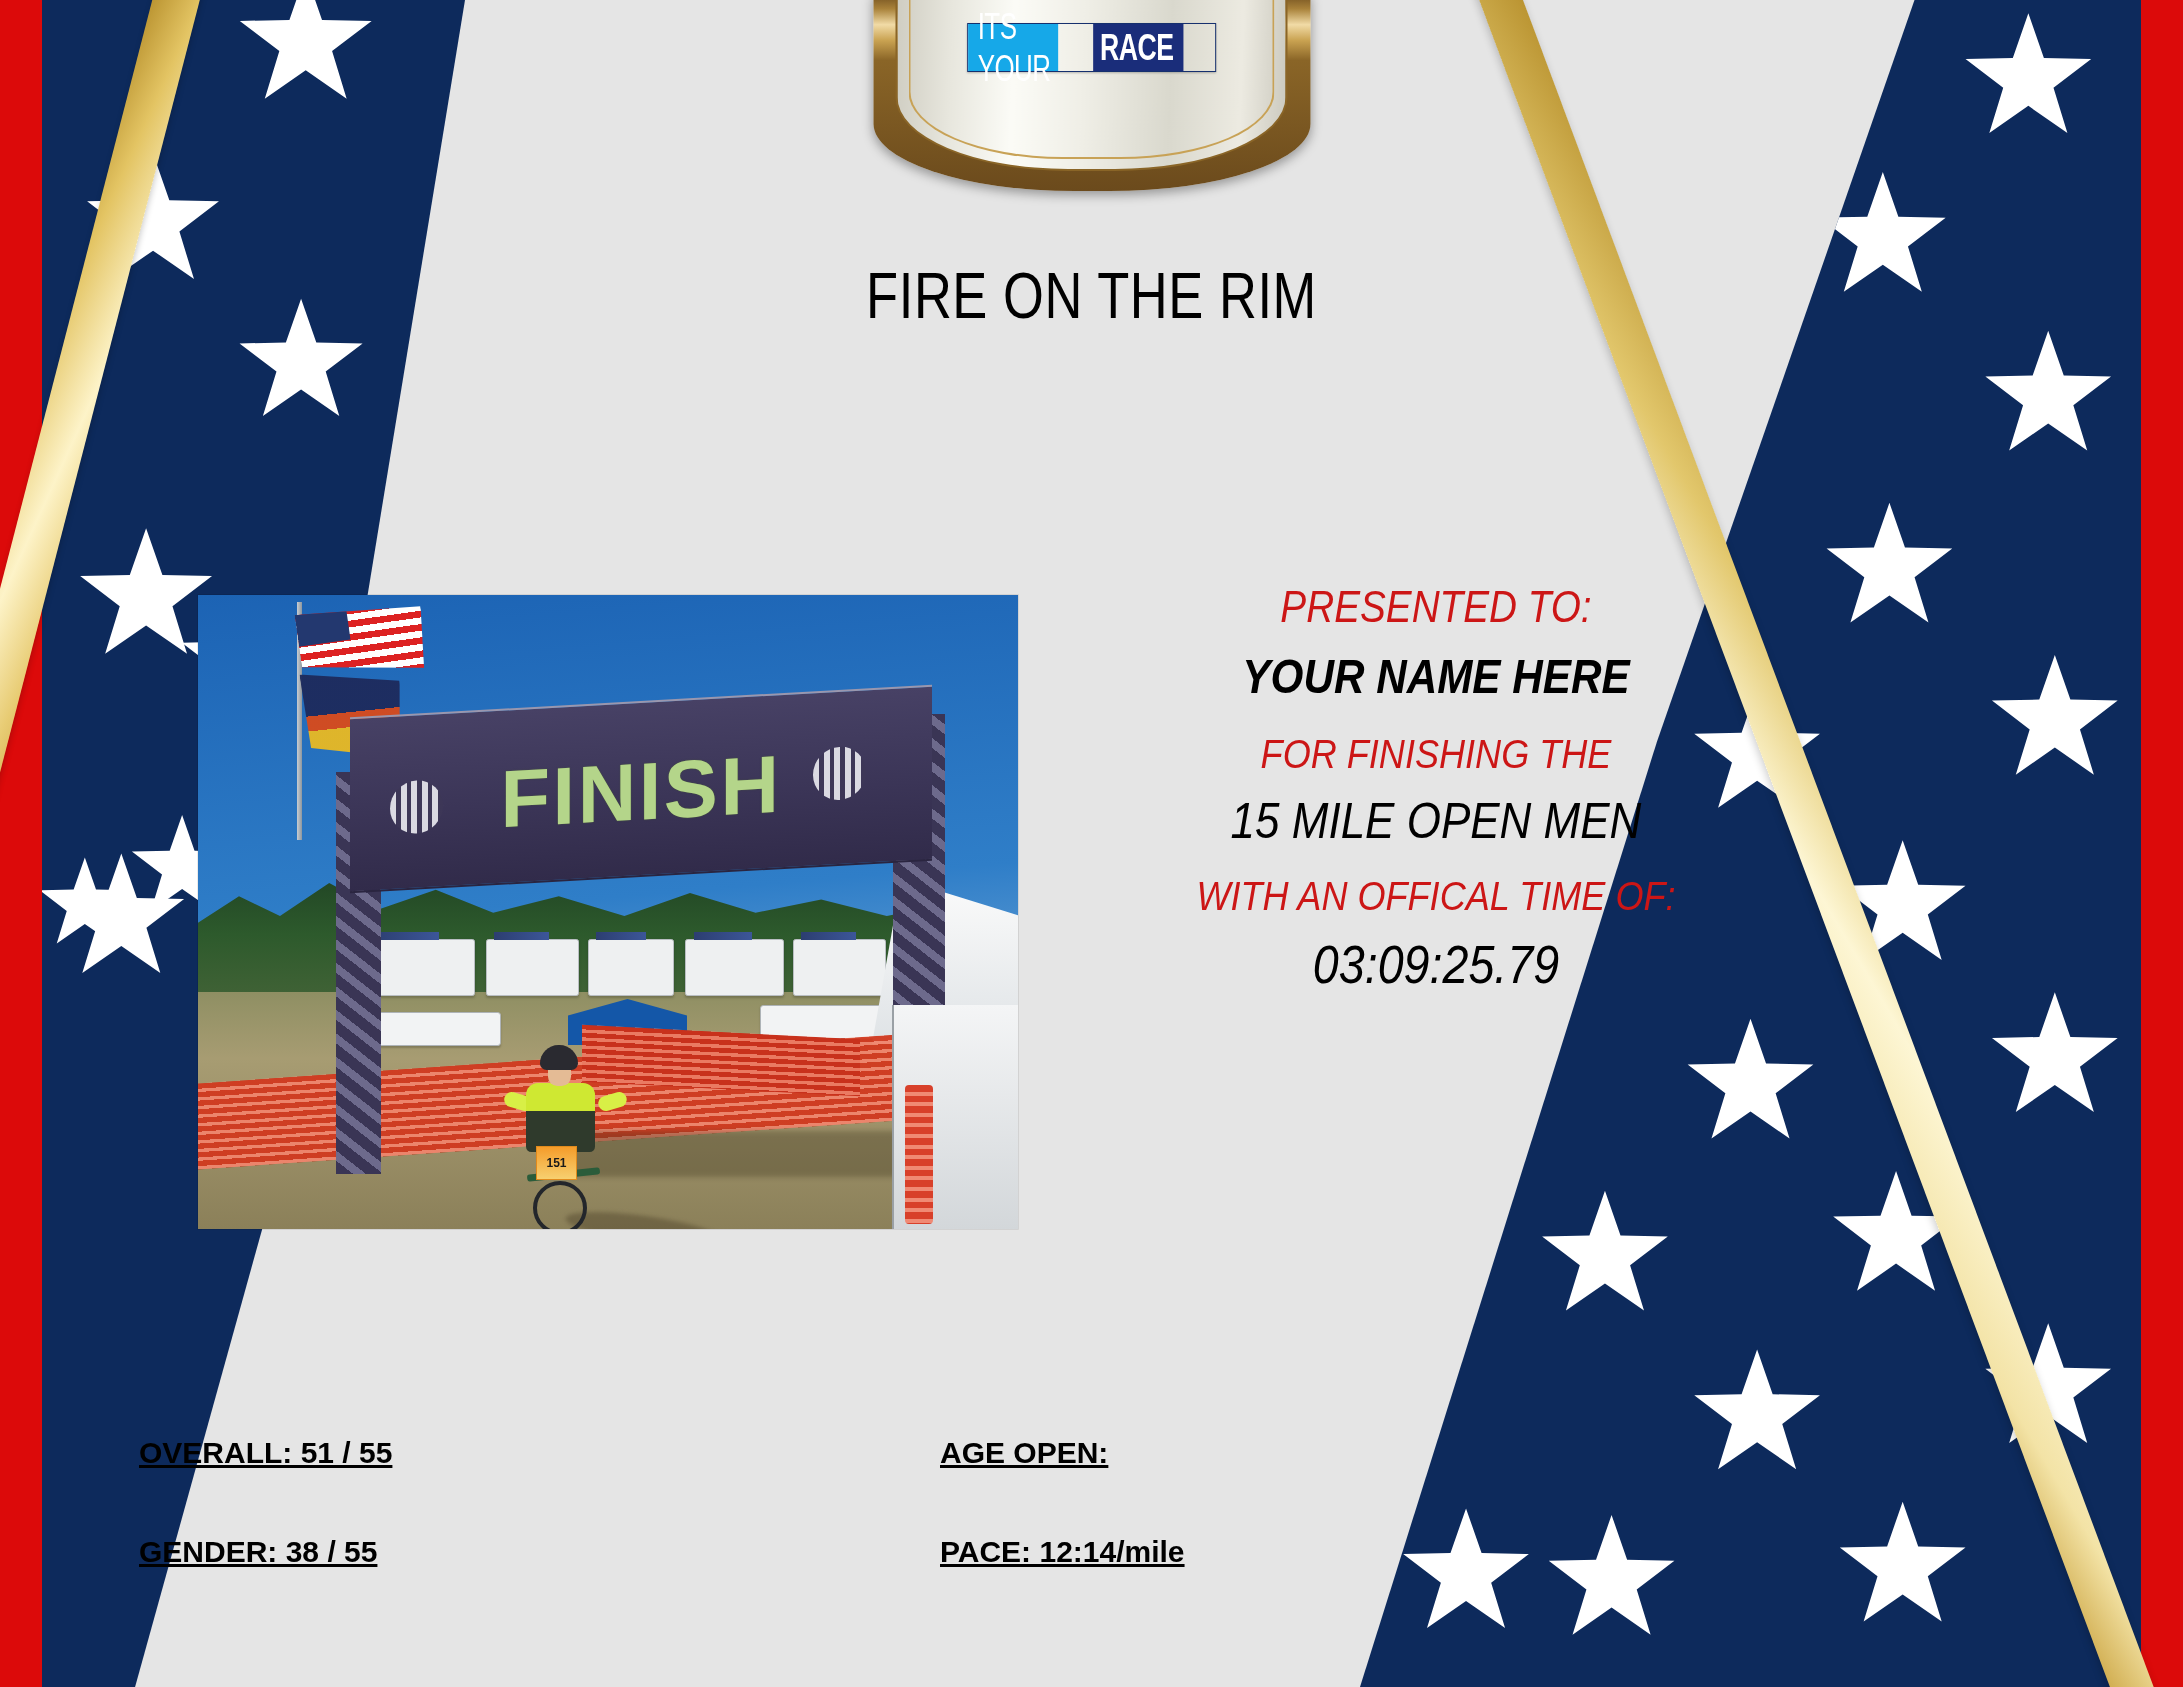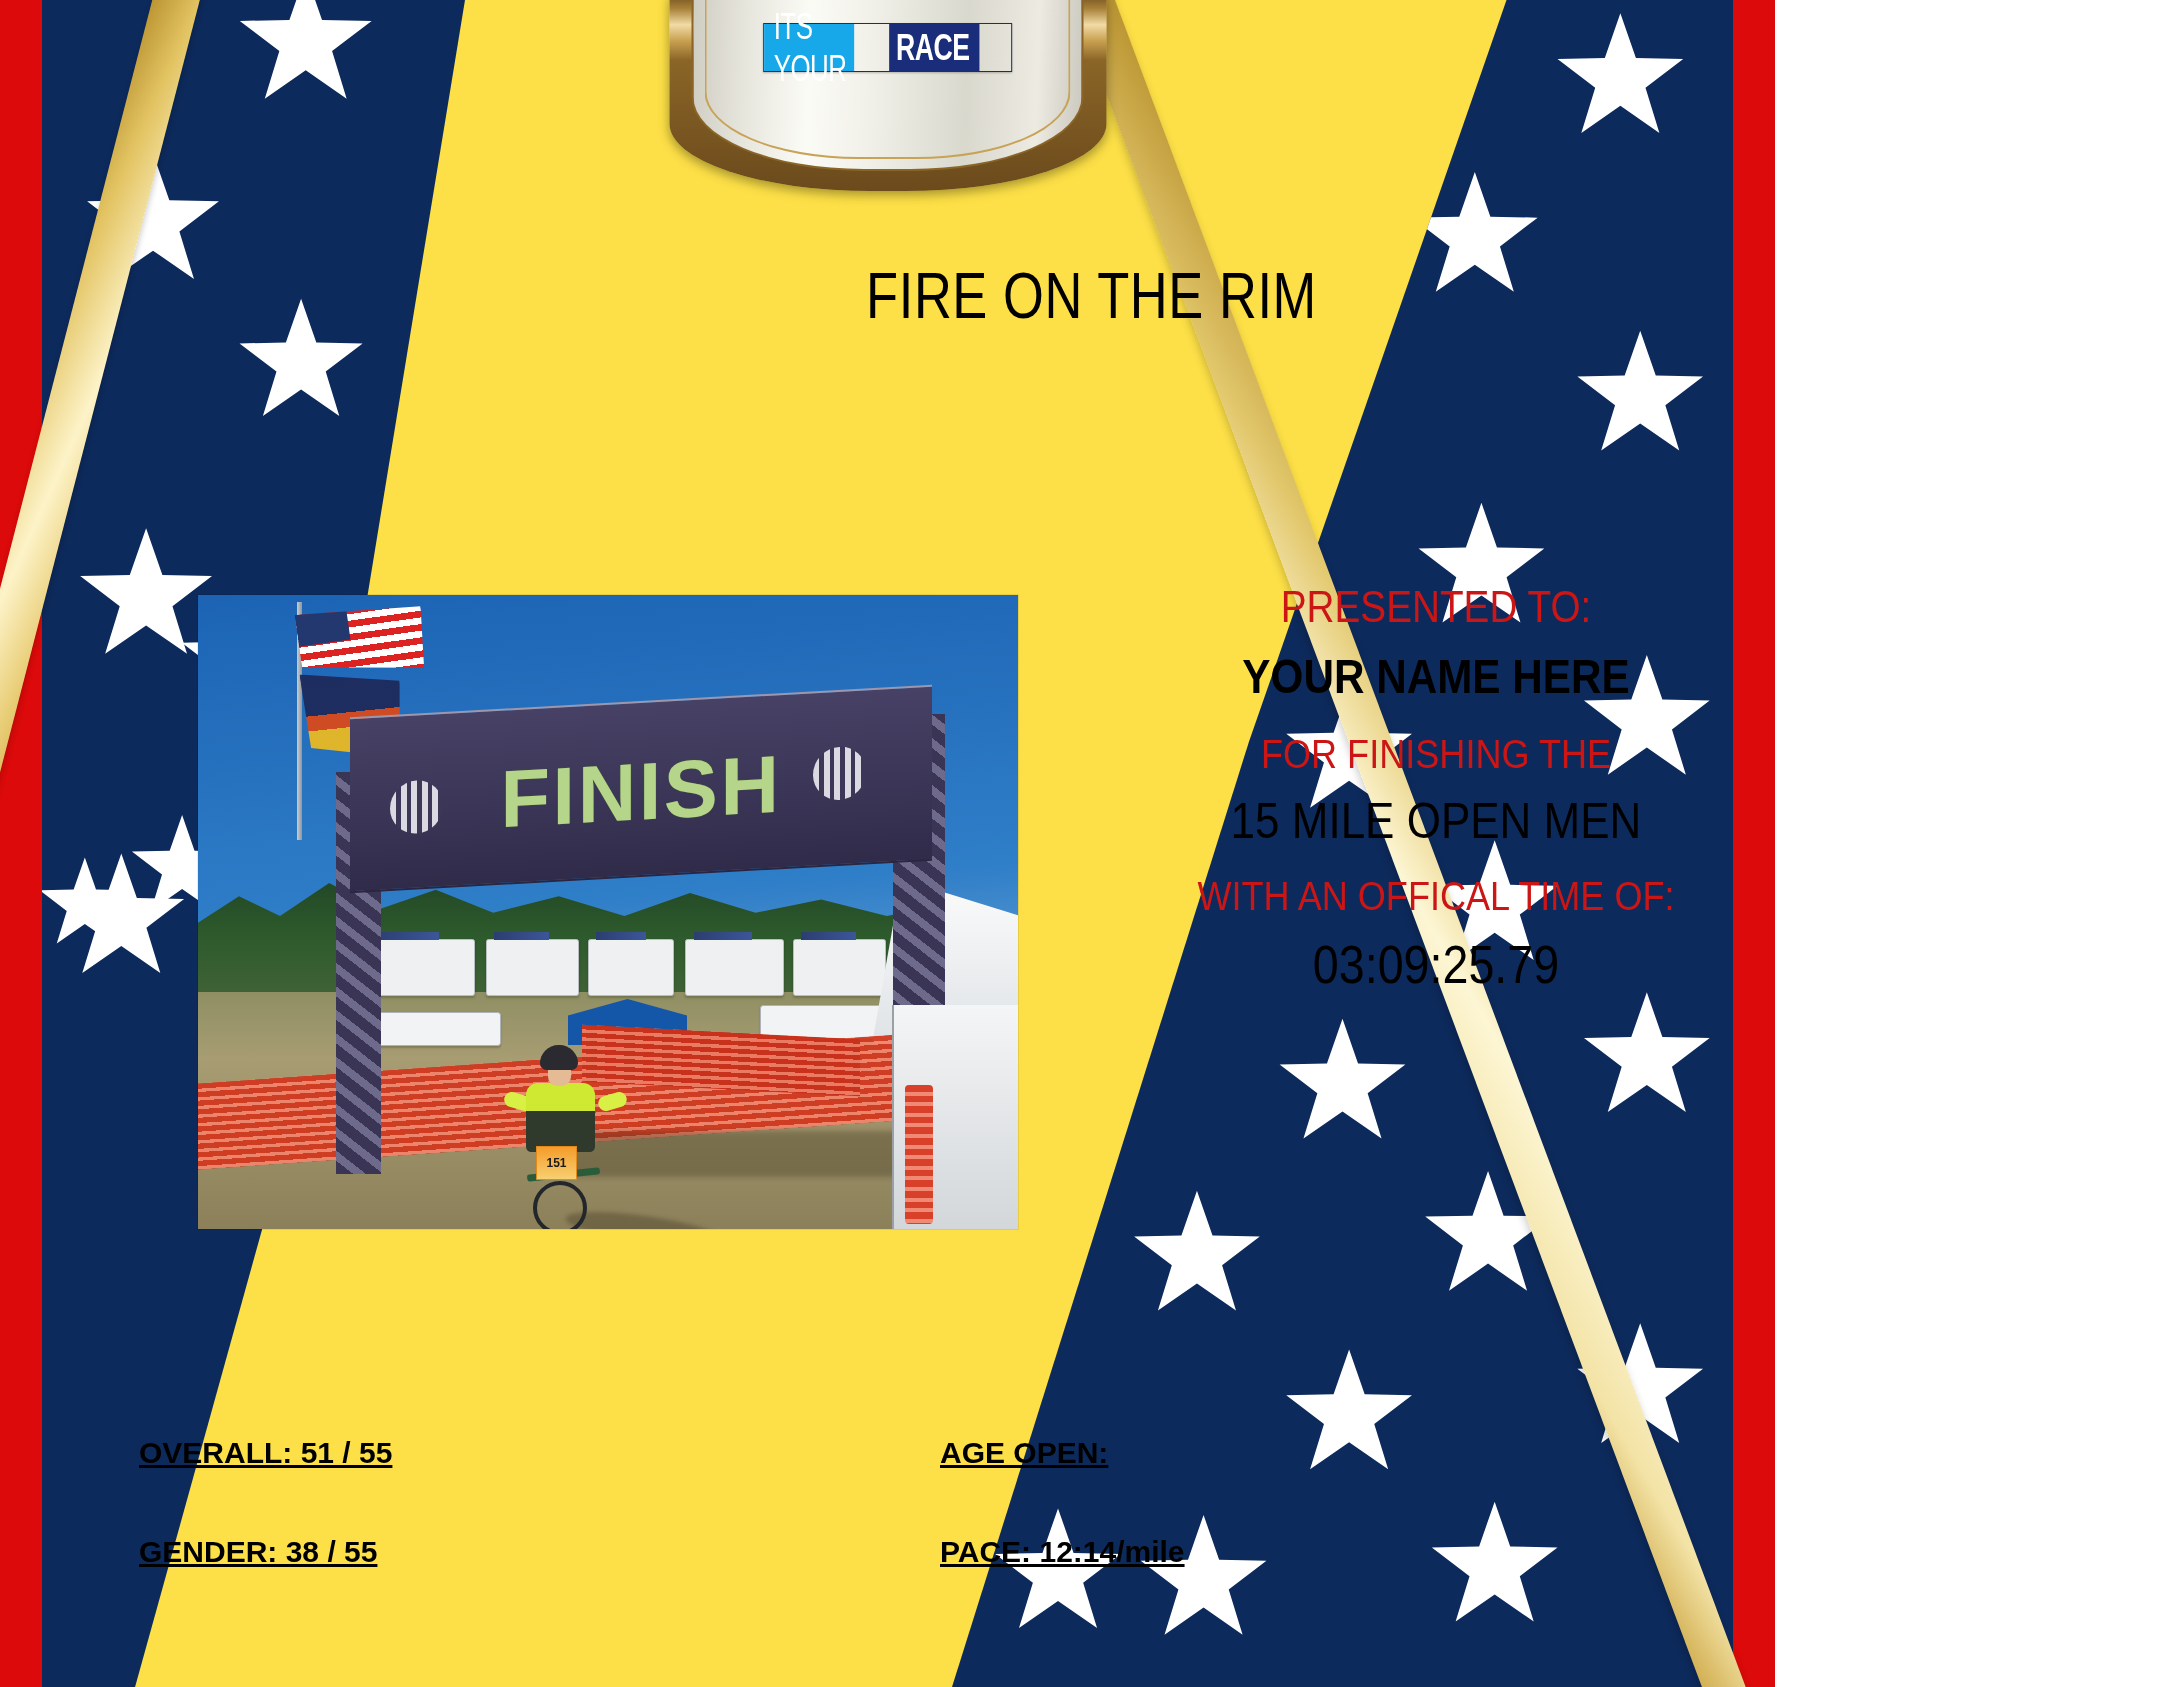--- a/index.html
+++ b/index.html
@@ -1,20 +1,20 @@
 <!DOCTYPE html>
 <html style="font-size:10.6px"><head>
 <meta charset="utf-8">
 <style>
   * { margin:0; padding:0; box-sizing:border-box; }
   html,body { width:2183px; height:1687px; background:#ffffff;
               font-family:"Liberation Sans", sans-serif; overflow:hidden; }
 
   #cert {
-    position:relative; width:1775px; height:1687px; background:#fde047;
+    position:relative; width:2183px; height:1687px; background:#e5e5e5;
     overflow:hidden;
   }
 
   
   .flag-layer { position:absolute; inset:0; pointer-events:none; }
 
   .red-stripe-left  { position:absolute; left:0;  top:0; width:42px;  height:1687px; background:#dc0a0a; }
   .red-stripe-right { position:absolute; right:0; top:0; width:42px;  height:1687px; background:#dc0a0a; }
 
   .navy-left, .navy-right {
@@ -176,21 +176,21 @@
     border:4.6px solid #23262b; border-radius:50%; }
   .r-frame { position:absolute; left:28px; top:126px; width:73px; height:6.6px;
     background:#2b5c3a; transform:rotate(-6deg); border-radius:2.6px; }
   .r-shadow { position:absolute; left:66px; top:171px; width:159px; height:26.5px;
     background:rgba(60,50,30,.35); border-radius:50%; transform:rotate(8deg); filter:blur(2px); }
   .ph-archshadow { position:absolute; left:370px; top:536px; width:410px; height:46px;
     background:rgba(60,50,25,.34); transform:skewX(-28deg); filter:blur(2.6px); }
 
   
   .award-block {
-    position:absolute; left:1059px; top:582px; width:754px; text-align:center; z-index:6;
+    position:absolute; left:1059px; top:582px; width:754px; text-align:center; z-index:6;font-style:italic;
   }
   .aw-line { display:block; white-space:nowrap; }
   .aw-red   { color:#cc1616; font-weight:400; transform:scaleX(.88); transform-origin:center; }
   .aw-black { color:#000000; font-weight:700; transform:scaleX(.88); transform-origin:center; }
   .aw-black-reg { color:#000000; font-weight:400; transform:scaleX(.88); transform-origin:center; }
   .l-presented { font-size:44px; margin-bottom:17px; }
   .l-name      { font-size:48px; margin-bottom:26.5px; }
   .l-forfin    { font-size:41px; margin-bottom:14.6px; }
   .l-event     { font-size:50px; margin-bottom:22.5px; }
   .l-withtime  { font-size:41px; margin-bottom:14.6px; }

